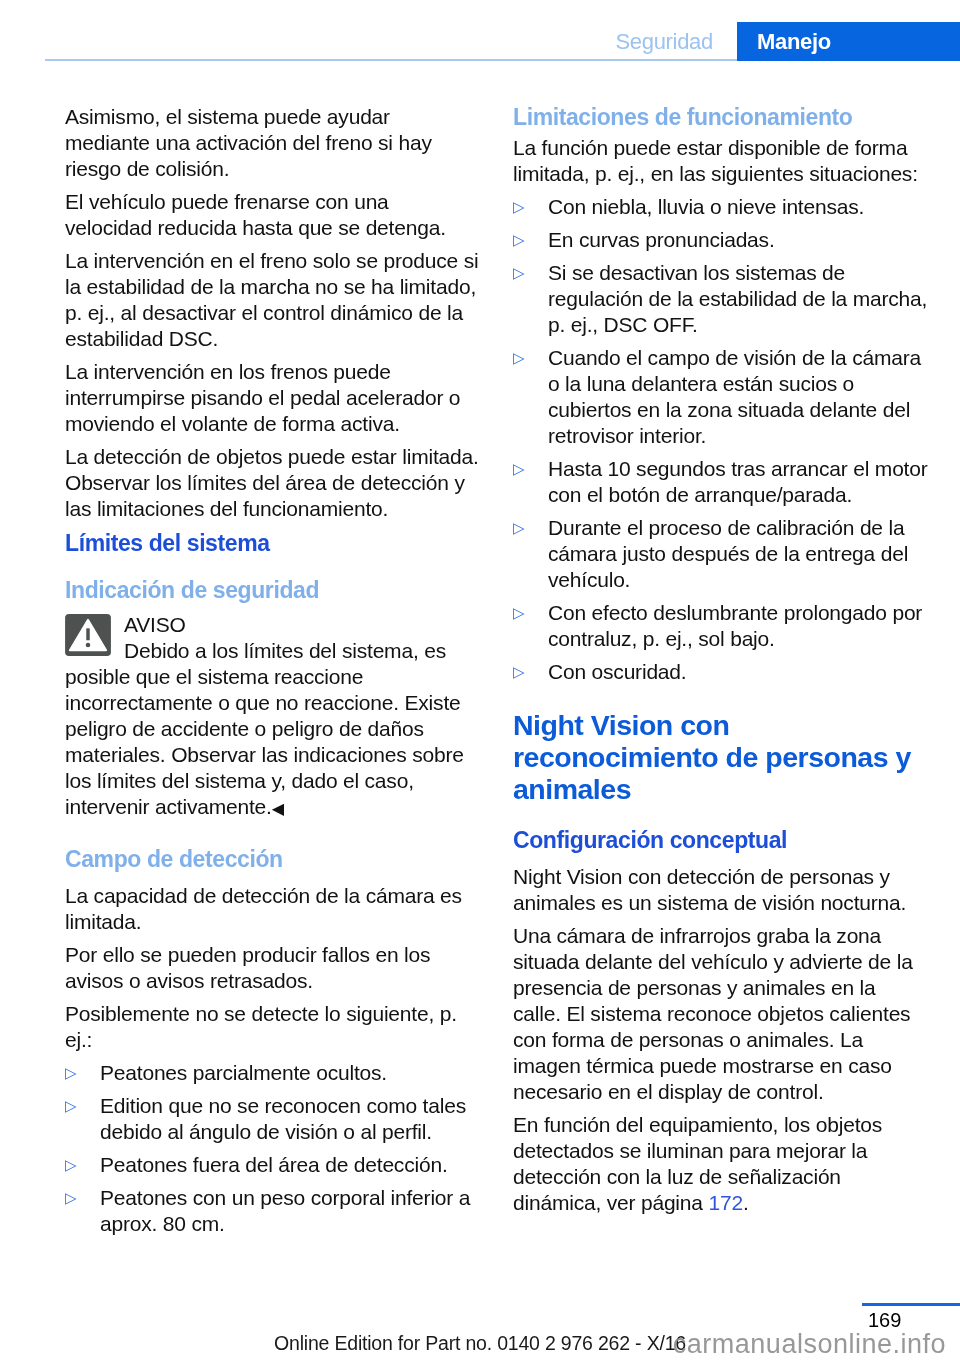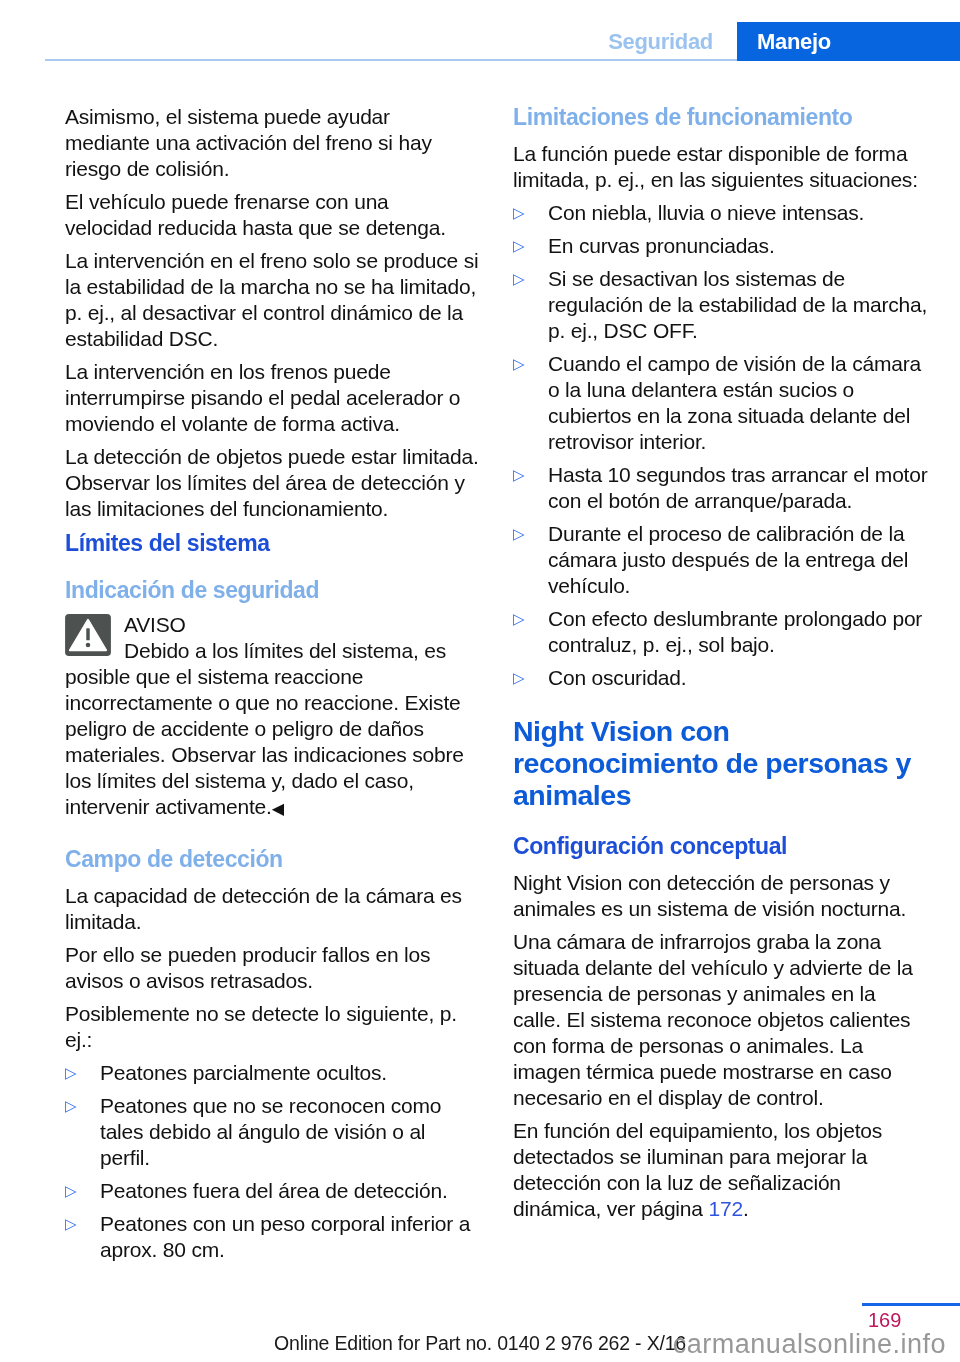--- a/index.html
+++ b/index.html
@@ -3,48 +3,48 @@
 <meta charset="utf-8">
 <style>
   html,body{margin:0;padding:0;background:#ffffff;}
   .page{
     position:relative;width:960px;height:1362px;overflow:hidden;background:#ffffff;
     font-family:"Liberation Sans","DejaVu Sans",sans-serif;color:#121212;
   }
   
   .hdr-underline{position:absolute;top:59px;left:45px;width:692px;height:2px;background:#A9C9EE;}
   .tab-row{position:absolute;top:22px;left:0;right:0;height:39px;display:flex;justify-content:flex-end;align-items:center;}
-  .tab-inactive{color:#9CC3EF;font-weight:bold;font-size:22px;margin-right:24px;letter-spacing:-0.3px;}
+  .tab-inactive{color:#9CC3EF;font-weight:normal;font-size:22px;margin-right:24px;letter-spacing:-0.3px;}
   .tab-active{background:#0766DF;color:#ffffff;font-weight:bold;font-size:22px;width:223px;height:39px;
     display:flex;align-items:center;padding-left:20px;box-sizing:border-box;letter-spacing:-0.3px;}
   
   .content{position:absolute;top:104px;left:65px;display:flex;gap:33px;justify-content:space-between;}
   .col{width:415px;}
   .col p{margin:0 0 7px;font-size:21px;line-height:26px;letter-spacing:-0.2px;color:#121212;}
-  .h-light{font-size:23px;line-height:27px;font-weight:bold;color:#7FB0EA;letter-spacing:-0.4px;margin:0 0 10px;}
+  .h-light{font-size:23px;line-height:27px;font-weight:bold;color:#7FB0EA;letter-spacing:-0.4px;margin:0 0 4px;}
   .h-blue{font-size:23px;line-height:27px;font-weight:bold;color:#1d4ed8;letter-spacing:-0.4px;margin:0 0 10px;}
   .h-limites{margin:8px 0 20px;}
   .h-indicacion{margin:0 0 8px;}
   .h-campo{margin:24px 0 10px;}
   .h-config{margin:22px 0 10px;}
   .h1-big{font-size:28.5px;line-height:32px;font-weight:bold;color:#0C5BD8;letter-spacing:-0.5px;margin:24px 0 0;}
   
   ul.bullets{list-style:none;margin:0 0 0;padding:0;}
   ul.bullets li{position:relative;padding-left:35px;margin:0 0 7px;font-size:21px;line-height:26px;letter-spacing:-0.2px;}
   ul.bullets .tri{position:absolute;left:0;top:0;color:#2F6FE4;font-size:15px;line-height:26px;}
   
   .aviso{margin:0 0 7px;}
   .aviso-icon{float:left;width:46px;height:42px;margin:2px 13px 2px 0;}
   .aviso-label{font-size:21px;line-height:26px;letter-spacing:-0.2px;margin-top:8px;}
   .aviso p{margin:0;}
   .end-marker{font-size:16px;color:#121212;}
   .page-link{color:#2F55DF;text-decoration:none;cursor:pointer;}
   
   .pagenum-block{position:absolute;left:862px;top:1303px;width:98px;border-top:3px solid #1566E8;
-    padding:3px 0 0 6px;box-sizing:border-box;font-size:20px;color:#be185d;}
+    padding:3px 0 0 6px;box-sizing:border-box;font-size:20px;color:#000000;}
   .edition{position:absolute;left:0;top:1332px;width:100%;text-align:center;font-size:19.5px;color:#1a1a1a;letter-spacing:-0.2px;}
   .watermark{position:absolute;right:14px;top:1329px;font-size:27px;color:#8D8D8D;letter-spacing:0.5px;opacity:0.9;}
 </style>
 </head>
 <body>
 
 <div class="page">
 
   <div class="tab-row">
     <span class="tab-inactive">Seguridad</span>
@@ -79,21 +79,21 @@
       </div>
 
       <div class="h-light h-campo">Campo de detección</div>
 
       <p>La capacidad de detección de la cámara es limitada.</p>
       <p>Por ello se pueden producir fallos en los avisos o avisos retrasados.</p>
       <p>Posiblemente no se detecte lo siguiente, p. ej.:</p>
 
       <ul class="bullets">
         <li><span class="tri">▷</span><span>Peatones parcialmente ocultos.</span></li>
-        <li><span class="tri">▷</span><span>Peatones que no se reconocen como tales debido al ángulo de visión o al perfil.</span></li>
+        <li><span class="tri">▷</span><span>Edition que no se reconocen como tales debido al ángulo de visión o al perfil.</span></li>
         <li><span class="tri">▷</span><span>Peatones fuera del área de detección.</span></li>
         <li><span class="tri">▷</span><span>Peatones con un peso corporal inferior a aprox. 80 cm.</span></li>
       </ul>
     </div>
 
     <div class="col">
       <div class="h-light">Limitaciones de funcionamiento</div>
       <p>La función puede estar disponible de forma limitada, p. ej., en las siguientes situaciones:</p>
 
       <ul class="bullets">

